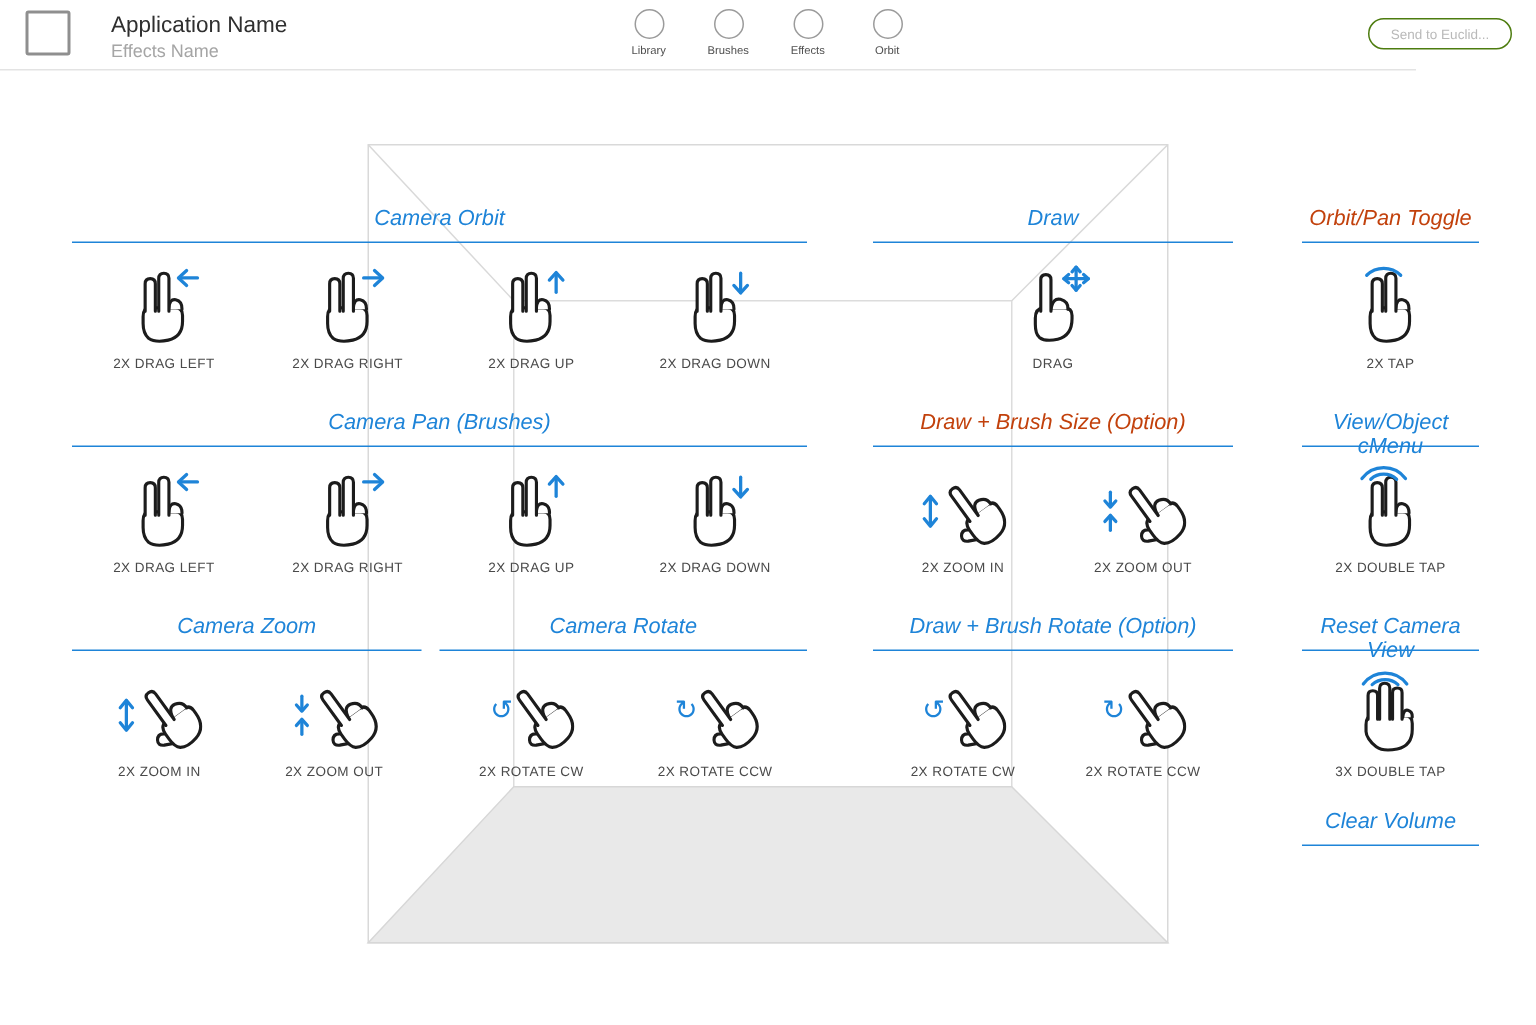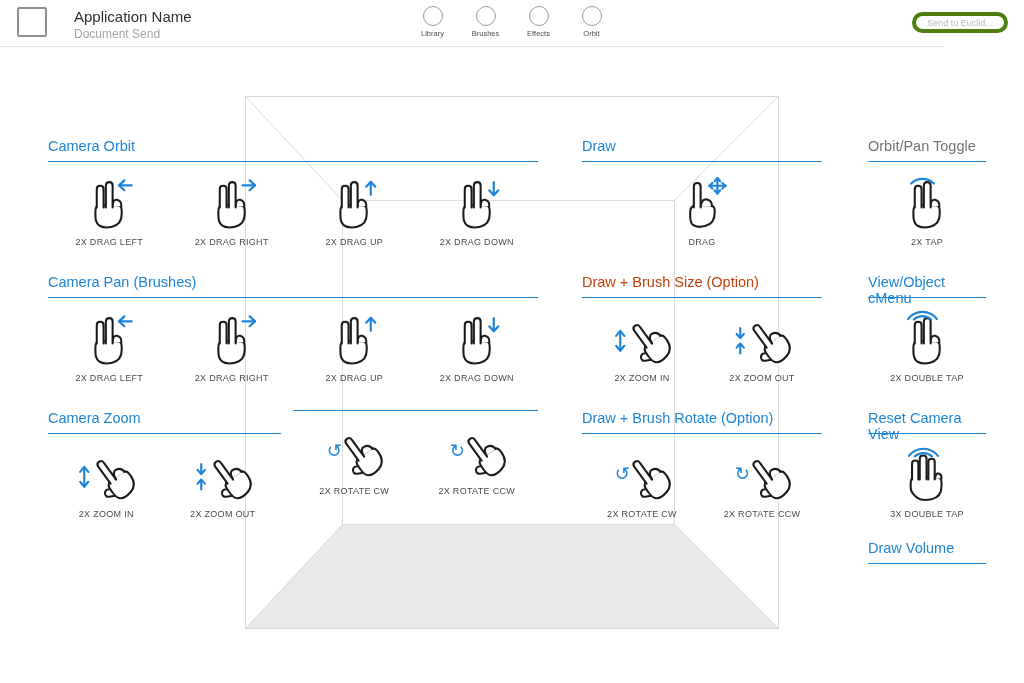--- a/index.html
+++ b/index.html
@@ -11,30 +11,30 @@
           border-bottom:1px solid #e3e3e3;z-index:5;}
   .app-icon{position:absolute;left:17px;top:7px;width:30px;height:30px;border:2px solid #8f8f8f;
             border-radius:2px;background:#fff;box-sizing:border-box;cursor:pointer;}
   .app-title{position:absolute;left:74px;top:8px;font-size:15px;color:#2f2f2f;}
   .doc-title{position:absolute;left:74px;top:27px;font-size:12px;color:#a5a5a5;}
   .toolbar{position:absolute;left:406px;top:6px;display:flex;}
   .tool{width:53px;display:flex;flex-direction:column;align-items:center;cursor:pointer;}
   .tool-circle{width:20px;height:20px;border:1.5px solid #9b9b9b;border-radius:50%;
                box-sizing:border-box;background:#fff;}
   .tool-label{font-size:7.5px;color:#4f4f4f;margin-top:3px;}
-  .send-btn{position:absolute;left:912px;top:12px;width:96px;height:21px;border:4px solid #4d7c0f;
+  .send-btn{position:absolute;left:912px;top:12px;width:96px;height:21px;border:1px solid #4d7c0f;
             border-radius:11px;font-size:9px;color:#b9b9b9;display:flex;align-items:center;
             justify-content:center;background:#fff;box-sizing:border-box;cursor:pointer;}
 
   
   .bg{position:absolute;left:0;top:0;z-index:0;}
 
   
   .section{position:absolute;z-index:2;}
-  .section-title{font-size:14.5px;height:23px;}
+  .section-title{text-align:center;font-style:italic;font-size:14.5px;height:23px;}
   .section-rule{height:0;border-bottom:1.5px solid;}
   .gestures{display:flex;margin-top:12px;}
   .gesture{flex:1;display:flex;flex-direction:column;align-items:center;}
   .gesture-icon{height:58px;}
   .gesture-icon svg{display:block;}
   .gesture-label{margin-top:5px;font-size:9px;color:#4a4a4a;letter-spacing:.3px;white-space:nowrap;}
 
   .sec-camera-orbit{left:48px;top:138px;width:490px;}
   .sec-draw{left:582px;top:138px;width:240px;}
   .sec-orbit-pan-toggle{left:868px;top:138px;width:118px;}
@@ -56,21 +56,21 @@
     <rect x="245.5" y="96.5" width="533" height="532" fill="none" stroke="#d9d9d9" stroke-width="1"></rect>
     <rect x="342.5" y="200.5" width="332" height="324" fill="none" stroke="#dcdcdc" stroke-width="1"></rect>
     <line x1="245.5" y1="96.5" x2="342.5" y2="200.5" stroke="#d9d9d9" stroke-width="1"></line>
     <line x1="778.5" y1="96.5" x2="674.5" y2="200.5" stroke="#d9d9d9" stroke-width="1"></line>
     <polygon points="245.5,628.5 342.5,524.5 674.5,524.5 778.5,628.5" fill="#e9e9e9" stroke="#d7d7d7" stroke-width="1"></polygon>
   </svg>
 
   <div class="header">
     <div class="app-icon"></div>
     <div class="app-title">Application Name</div>
-    <div class="doc-title">Document Send</div>
+    <div class="doc-title">Effects Name</div>
     <div class="toolbar" id="toolbar">
         <div class="tool">
           <div class="tool-circle"></div>
           <div class="tool-label">Library</div>
         </div>
         <div class="tool">
           <div class="tool-circle"></div>
           <div class="tool-label">Brushes</div>
         </div>
         <div class="tool">
@@ -160,21 +160,21 @@
                 <path d="M46,18 L49,21.5 L52,18" fill="none" stroke="#1e84d8" stroke-width="2.4" stroke-linecap="round" stroke-linejoin="round"></path>
                 <path d="M43.5,10 L40,13 L43.5,16" fill="none" stroke="#1e84d8" stroke-width="2.4" stroke-linecap="round" stroke-linejoin="round"></path>
                 <path d="M54.5,10 L58,13 L54.5,16" fill="none" stroke="#1e84d8" stroke-width="2.4" stroke-linecap="round" stroke-linejoin="round"></path>
               </svg>
             </div>
             <div class="gesture-label">DRAG</div>
           </div>
         </div>
       </div>
       <div class="section sec-orbit-pan-toggle">
-        <div class="section-title" style="color: #737373;">Orbit/Pan Toggle</div>
+        <div class="section-title" style="color: #c2410c;">Orbit/Pan Toggle</div>
         <div class="section-rule" style="border-color: rgb(30, 132, 216);"></div>
         <div class="gestures">
           <div class="gesture">
             <div class="gesture-icon">
               <svg width="58" height="58" viewBox="0 0 64 64">
                 <path d="M17,41 Q17,34.5 22,34.5 L41,34.5 Q46,34.5 46,40 L46,44.5 C46,52 42.5,56.5 35.5,58.2 Q26,60.3 21,56.8 C17.8,54 17,49.5 17,46 Z" fill="#fff" stroke="#1c1c1c" stroke-width="2.3" stroke-linecap="round" stroke-linejoin="round"></path>
                 <path d="M35.8,35.5 Q36.3,27.5 41,28.5 Q45.8,29.6 45.6,35.5" fill="#fff" stroke="#1c1c1c" stroke-width="2.3" stroke-linecap="round" stroke-linejoin="round"></path>
                 <path d="M18.5,37 L18.5,16.75 Q18.5,13 22.25,13 Q26,13 26,16.75 L26,37" fill="#fff" stroke="#1c1c1c" stroke-width="2.3" stroke-linecap="round" stroke-linejoin="round"></path>
                 <path d="M28.5,37 L28.5,12.75 Q28.5,9 32.25,9 Q36,9 36,12.75 L36,37" fill="#fff" stroke="#1c1c1c" stroke-width="2.3" stroke-linecap="round" stroke-linejoin="round"></path>
                 <path d="M14.5,10.5 A18,18 0 0 1 39.5,10.5" fill="none" stroke="#1e84d8" stroke-width="2.4" stroke-linecap="round" stroke-linejoin="round"></path>
@@ -333,20 +333,21 @@
                 <path d="M4,26.5 L8,31 L12,26.5" fill="none" stroke="#1e84d8" stroke-width="2.4" stroke-linecap="round" stroke-linejoin="round"></path>
                 <path d="M8,48 L8,37.5" fill="none" stroke="#1e84d8" stroke-width="2.4" stroke-linecap="round" stroke-linejoin="round"></path>
                 <path d="M4,41.5 L8,37 L12,41.5" fill="none" stroke="#1e84d8" stroke-width="2.4" stroke-linecap="round" stroke-linejoin="round"></path>
               </svg>
             </div>
             <div class="gesture-label">2X ZOOM OUT</div>
           </div>
         </div>
       </div>
       <div class="section sec-camera-rotate">
+        <div class="section-title" style="color: rgb(30, 132, 216);">Camera Rotate</div>
         <div class="section-rule" style="border-color: rgb(30, 132, 216);"></div>
         <div class="gestures">
           <div class="gesture">
             <div class="gesture-icon">
               <svg width="58" height="58" viewBox="0 0 64 64">
                 <g transform="translate(11,1) rotate(-36 30 34)">
                   <path d="M26,54 L13.5,48 Q9.3,45.6 11.7,42 Q14.2,38.5 18,41 L28.5,47" fill="#fff" stroke="#1c1c1c" stroke-width="2.3" stroke-linecap="round" stroke-linejoin="round"></path>
                   <path d="M19,42 Q19,35 25,34.5 L40,34.5 Q46,34.5 46,40 L46,42.5 C46,50.5 42.5,55.8 35.5,57.5 Q26.5,59.6 22,56.2 C19.3,53.9 19,50 19,46.5 Z" fill="#fff" stroke="#1c1c1c" stroke-width="2.3" stroke-linecap="round" stroke-linejoin="round"></path>
                   <path d="M30.5,35.5 Q32,26.8 37.5,28.2 Q43.4,29.8 43,35.5" fill="#fff" stroke="#1c1c1c" stroke-width="2.3" stroke-linecap="round" stroke-linejoin="round"></path>
                   <path d="M23,37 L23,13.75 Q23,10 26.75,10 Q30.5,10 30.5,13.75 L30.5,37" fill="#fff" stroke="#1c1c1c" stroke-width="2.3" stroke-linecap="round" stroke-linejoin="round"></path>
@@ -420,18 +421,18 @@
                 <path d="M33.5,37 L33.5,17.5 Q33.5,14 37,14 Q40.5,14 40.5,17.5 L40.5,37" fill="#fff" stroke="#1c1c1c" stroke-width="2.3" stroke-linecap="round" stroke-linejoin="round"></path>
                 <path d="M18.5,11.5 A14,14 0 0 1 37.5,11.5" fill="none" stroke="#1e84d8" stroke-width="2.4" stroke-linecap="round" stroke-linejoin="round"></path>
                 <path d="M12,11 A20,20 0 0 1 44,11" fill="none" stroke="#1e84d8" stroke-width="2.4" stroke-linecap="round" stroke-linejoin="round"></path>
               </svg>
             </div>
             <div class="gesture-label">3X DOUBLE TAP</div>
           </div>
         </div>
       </div>
       <div class="section sec-clear-volume">
-        <div class="section-title" style="color: rgb(30, 132, 216);">Draw Volume</div>
+        <div class="section-title" style="color: rgb(30, 132, 216);">Clear Volume</div>
         <div class="section-rule" style="border-color: rgb(30, 132, 216);"></div>
       </div>
     </div>
 
 </div>
 
 </body></html>

